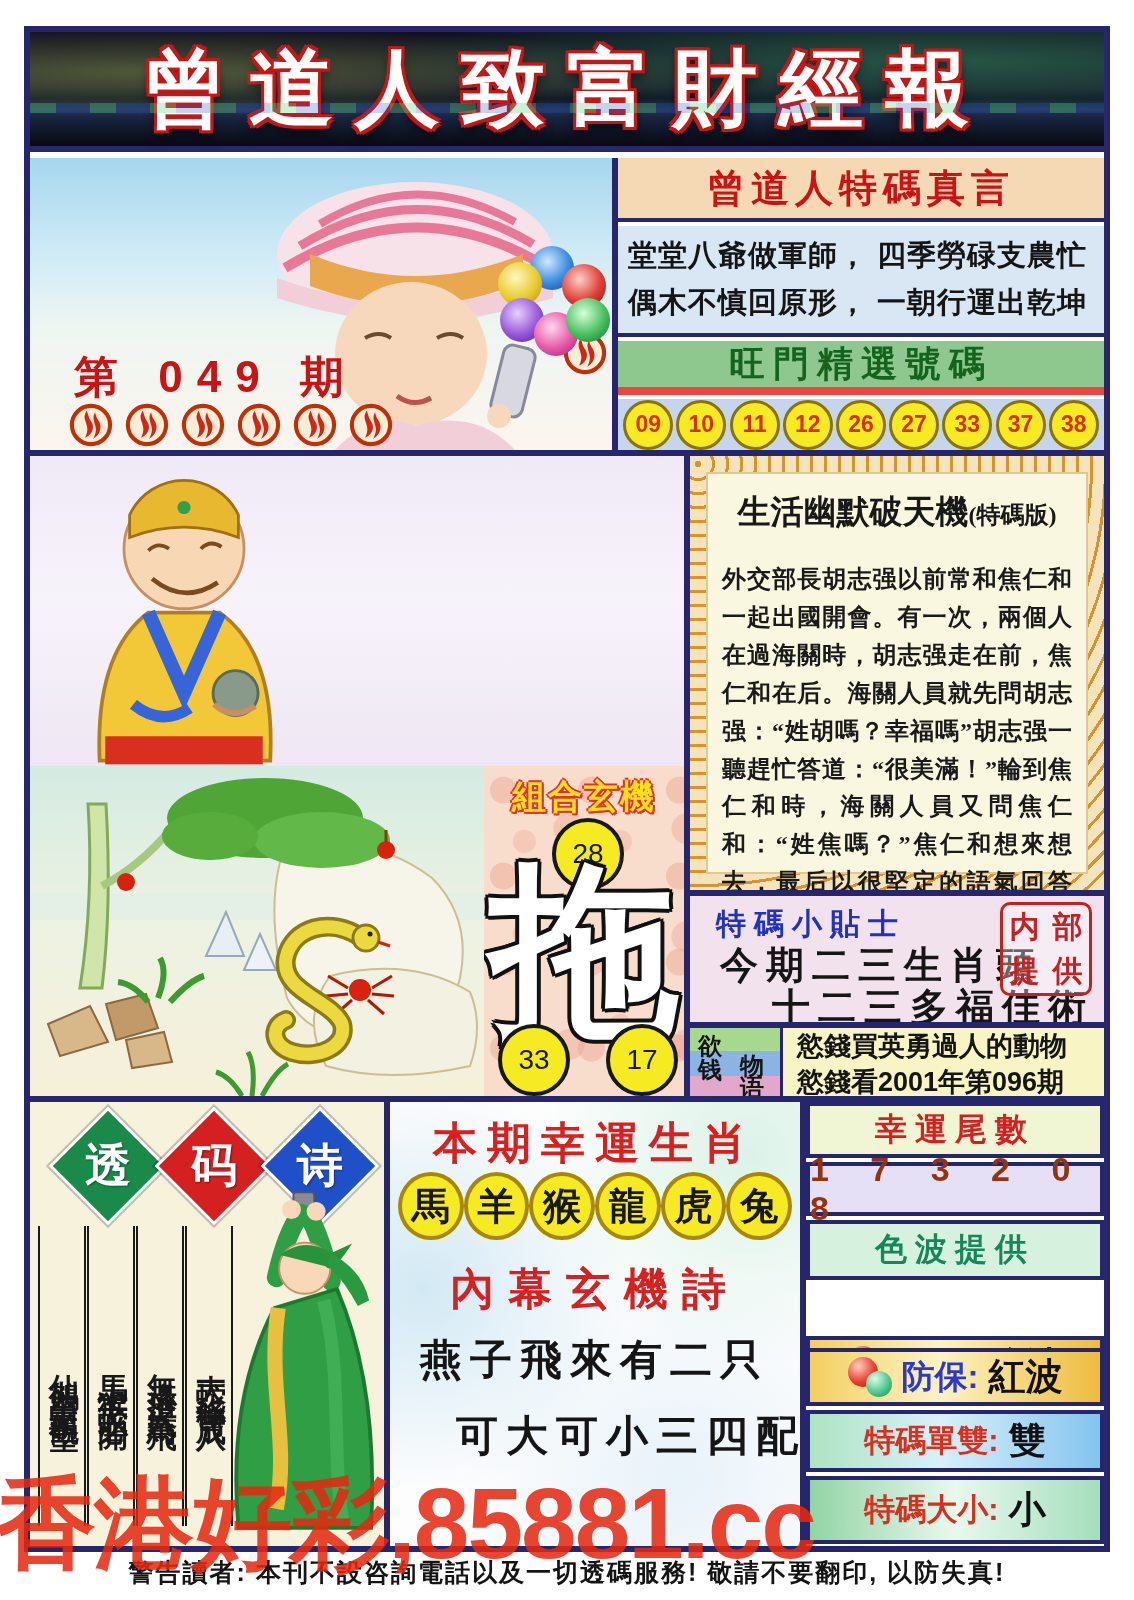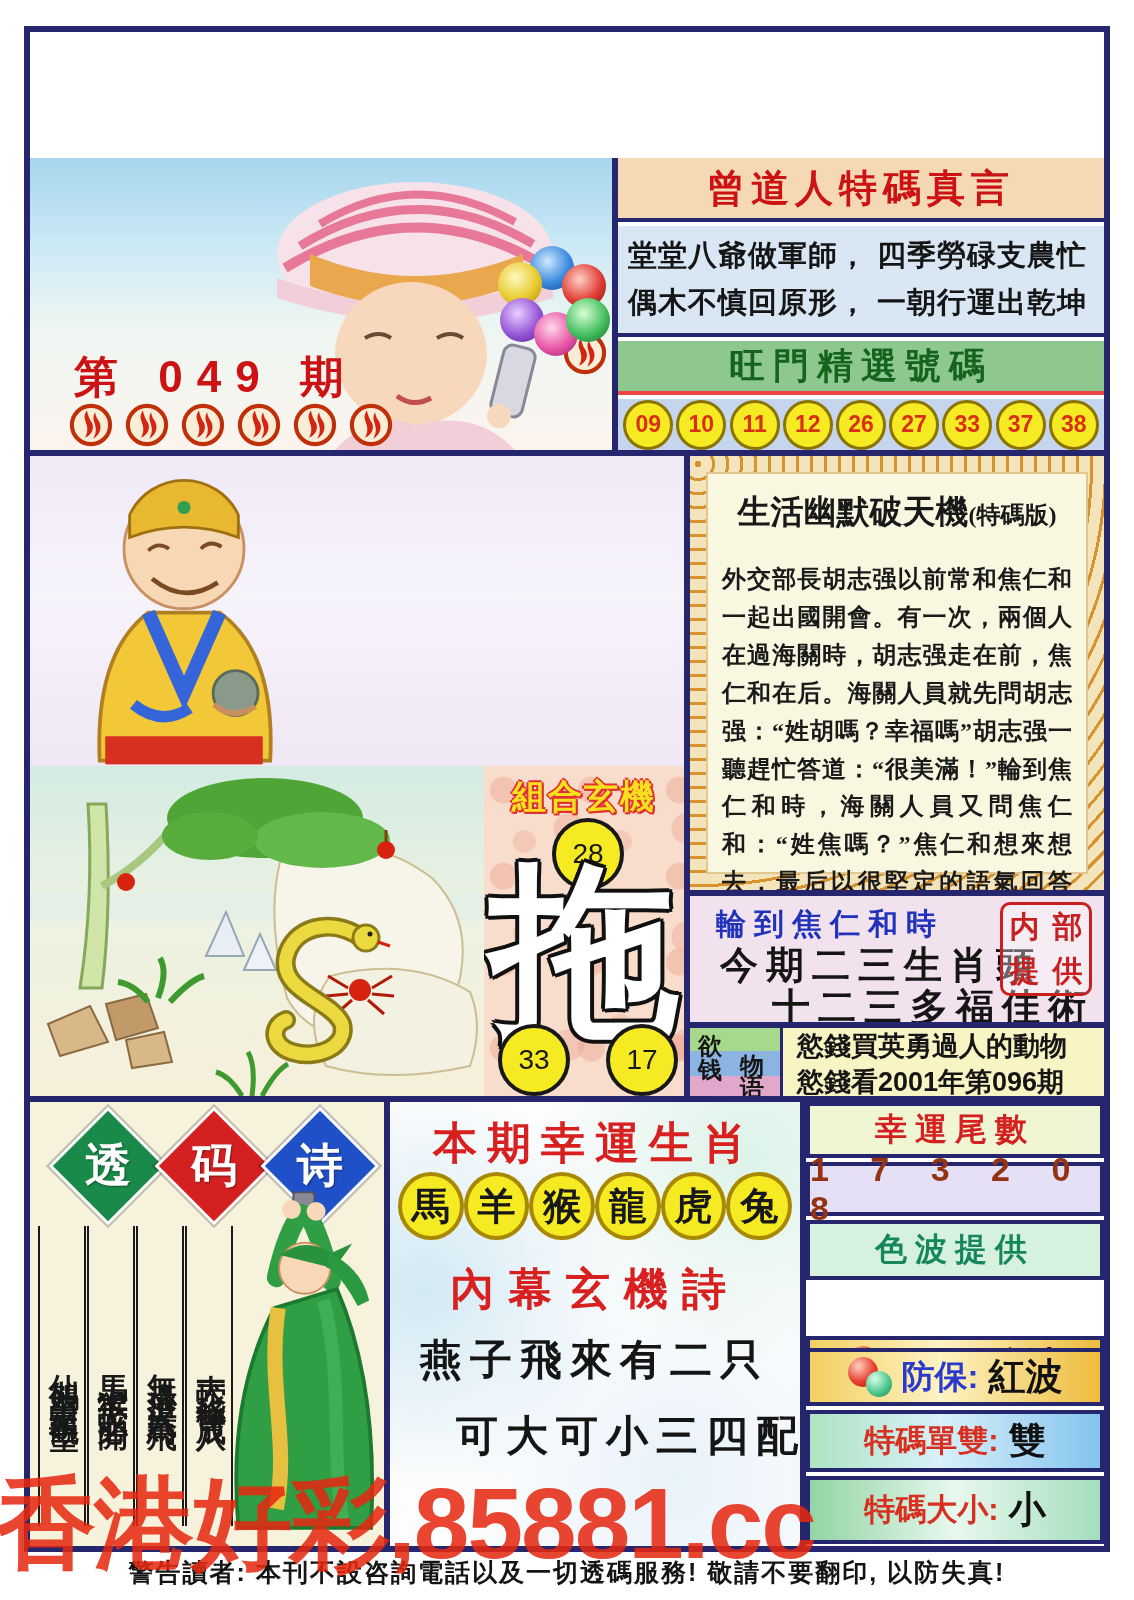--- a/index.html
+++ b/index.html
@@ -26,21 +26,21 @@
   .issue{left:44px;top:190px;font-size:44px;font-weight:800;color:#cc1212;letter-spacing:14px;}
   .flame-row{left:36px;top:244px;display:flex;gap:6px;}
   .flame-row svg,.flame-corner svg{width:50px;height:46px;}
   .flame-corner{left:530px;top:172px;}
   
   .truth-header{left:618px;top:158px;width:486px;height:64px;background:#f5d9b4;border-bottom:4px solid #26266e;
     display:flex;align-items:center;justify-content:center;font-size:38px;font-weight:800;color:#cc1212;letter-spacing:6px;}
   .truth-verse{left:618px;top:226px;width:486px;height:111px;background:#d9e7f5;border-bottom:4px solid #26266e;
     display:flex;flex-direction:column;justify-content:space-evenly;padding:4px 10px;}
   .truth-verse div{font-size:29px;font-weight:800;color:#151515;letter-spacing:1px;}
-  .numbers-header{left:618px;top:341px;width:486px;height:54px;background:#8fc88f;border-bottom:4px solid #ef4444;
+  .numbers-header{left:618px;top:341px;width:486px;height:54px;background:#8fc88f;border-bottom:8px solid #ef4444;
     display:flex;align-items:center;justify-content:center;font-size:36px;font-weight:800;color:#14641e;letter-spacing:8px;}
   .numbers-row{left:618px;top:399px;width:486px;height:51px;background:#c5d5ee;display:flex;align-items:center;
     justify-content:space-evenly;padding:0 2px;}
   .ycirc{width:44px;height:44px;border-radius:50%;background:#f6ea22;border:3px solid #8a7300;
     display:flex;align-items:center;justify-content:center;font-size:23px;font-weight:800;color:#d83010;}
   
   .hdiv1{left:30px;top:450px;width:1074px;height:6px;}
   .vdiv-top{left:612px;top:158px;width:6px;height:292px;}
   .vdiv-mid{left:684px;top:456px;width:6px;height:640px;}
   .hdiv2{left:30px;top:1096px;width:1074px;height:6px;}
@@ -145,20 +145,24 @@
       <path d="M46 18 C30 40 58 48 42 78 C60 70 64 52 54 40 C50 34 48 26 46 18 Z" fill="#d42510"></path>
       <path d="M64 22 C52 42 76 52 60 80 C78 70 80 50 70 38 C66 32 65 27 64 22 Z" fill="#d42510"></path>
     </g>
   </defs>
 </svg>
 
 <div class="page">
 
   <div class="abs frame"></div>
 
+  <div class="abs masthead">
+    <div class="masthead-lights"></div>
+    <h1>曾道人致富財經報</h1>
+  </div>
 
   <div class="abs left-top">
     <svg width="400" height="292" viewBox="0 0 400 292" style="position:absolute;left:185px;top:0">
       <ellipse cx="200" cy="96" rx="138" ry="72" fill="#f6e2e8"></ellipse>
       <path d="M70 110 Q200 30 330 108" fill="none" stroke="#e87898" stroke-width="10"></path>
       <path d="M85 88 Q200 16 318 86" fill="none" stroke="#e87898" stroke-width="9"></path>
       <path d="M105 66 Q200 8 300 64" fill="none" stroke="#e87898" stroke-width="8"></path>
       <path d="M62 120 Q200 170 338 118 L338 140 Q200 186 62 140 Z" fill="#f2cfd8"></path>
       <path d="M95 128 Q200 168 308 124 L308 96 Q200 140 95 96 Z" fill="#eaa84e"></path>
       <ellipse cx="196" cy="196" rx="76" ry="72" fill="#f8d8bc"></ellipse>
@@ -346,21 +350,21 @@
     <div class="combo-title">組合玄機</div>
     <div class="combo-circ" style="left:68px;top:52px">28</div>
     <div class="combo-main">拖</div>
     <div class="combo-circ" style="left:14px;top:258px">33</div>
     <div class="combo-circ" style="left:122px;top:258px">17</div>
   </div>
 
   <div class="abs navy hdiv-r1"></div>
 
   <div class="abs tips">
-    <div class="tips-title">輪到焦仁和時</div>
+    <div class="tips-title">特碼小貼士</div>
     <div class="tips-line1">今期二三生肖頭</div>
     <div class="tips-line2">十二三多福佳術</div>
     <div class="stamp">
       <span>内</span>
       <span>部</span>
       <span>提</span>
       <span>供</span>
     </div>
   </div>
 

